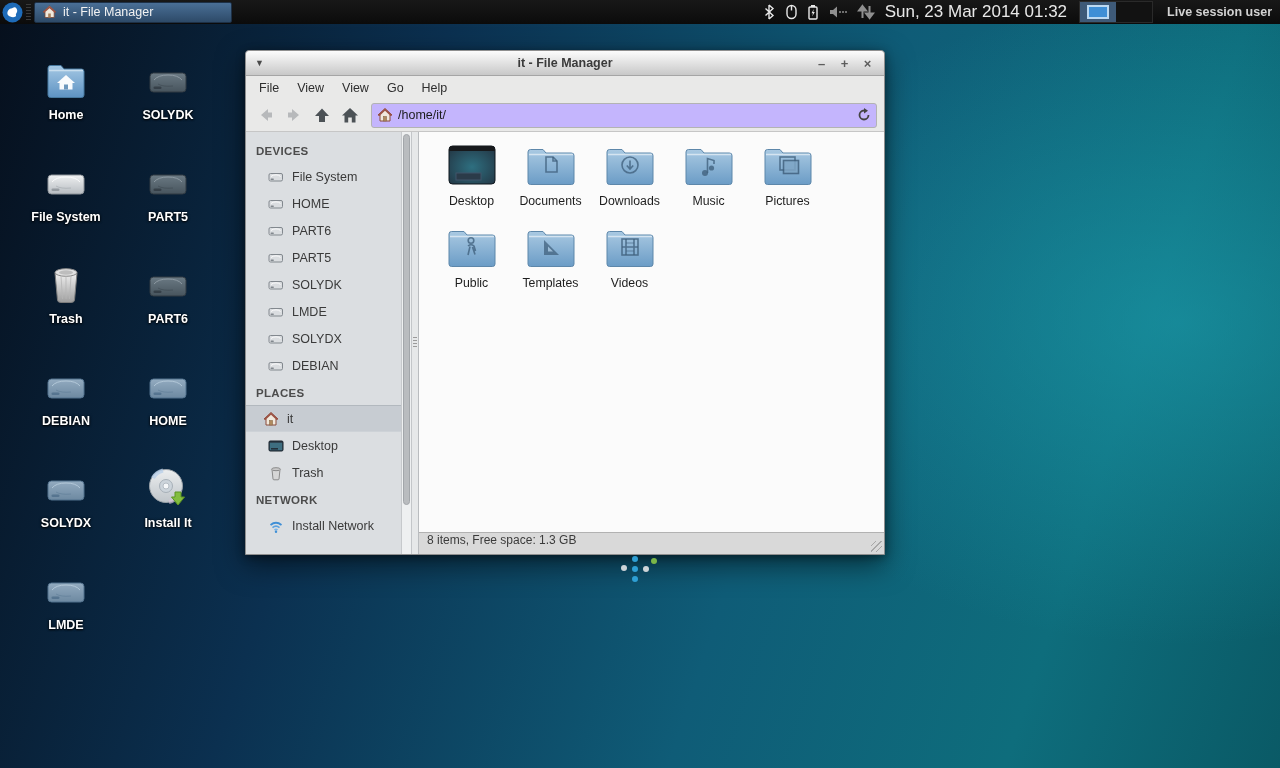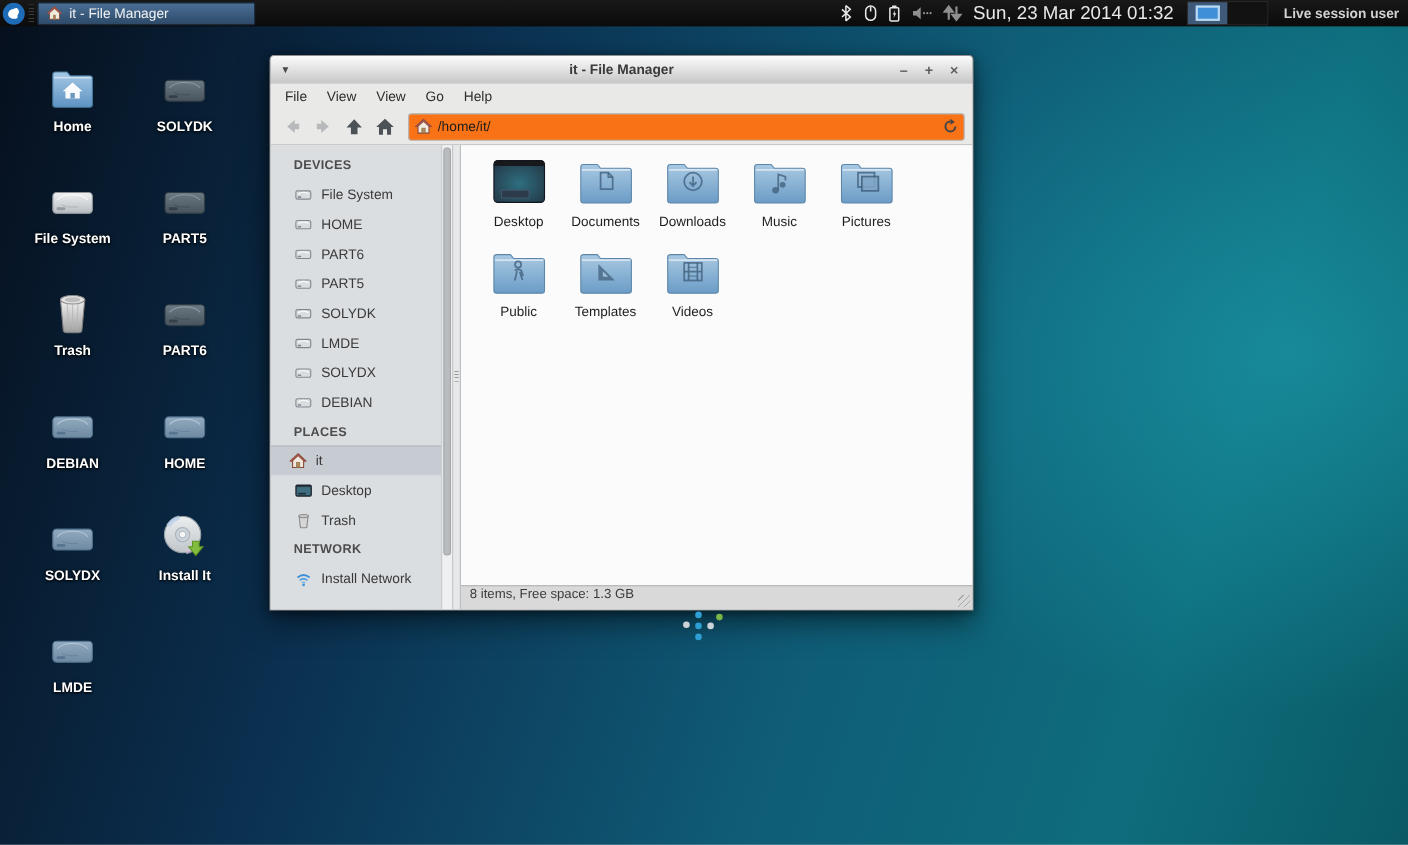--- a/index.html
+++ b/index.html
@@ -81,32 +81,32 @@
   }
   .menu-item { font-size:12.5px; color:#2e2e2e; padding:2px 9px; cursor:pointer; border-radius:2px; }
   .toolbar {
     height:33px; flex:0 0 33px; background:#e9e9e8; border-bottom:1px solid #c6c6c6;
     display:flex; align-items:center; padding:0 7px; gap:2px;
   }
   .tool-btn { width:26px; height:24px; display:flex; align-items:center; justify-content:center;
     border-radius:3px; cursor:pointer; }
   .tool-btn.disabled { cursor:default; }
   .pathbar {
-    flex:1; height:25px; margin-left:6px; background:#f97316;
+    flex:1; height:25px; margin-left:6px; background:#c4b5fd;
     border:1px solid #b3b3b3; border-radius:3px;
     display:flex; align-items:center; padding:0 5px; gap:5px; cursor:text;
   }
   .path-text { font-size:12.5px; color:#1c1c1c; flex:1; }
   .reload-btn { cursor:pointer; }
 
   .win-body { flex:1; display:flex; min-height:0; }
   .sidebar { width:155px; flex:0 0 155px; background:#dbdee1; overflow:hidden; padding-top:5px; }
   .side-header {
     font-size:11.5px; font-weight:bold; color:#4c4c4c;
-    padding:8px 8px 6px 21px; letter-spacing:.3px; cursor:default;
+    padding:8px 8px 6px 10px; letter-spacing:.3px; cursor:default;
   }
   .side-item {
     height:27px; display:flex; align-items:center; gap:8px;
     padding-left:22px; font-size:12.5px; color:#3a3a3a; cursor:pointer;
   }
   .side-item.selected {
     background:#c7ccd2;
     border-top:1px solid #b2b8be; border-bottom:1px solid #cdd2d7;padding-left:17px;
   }
   .side-scroll { width:10px; flex:0 0 10px; background:#eef0f1; border-left:1px solid #c6c9cc; position:relative; }

